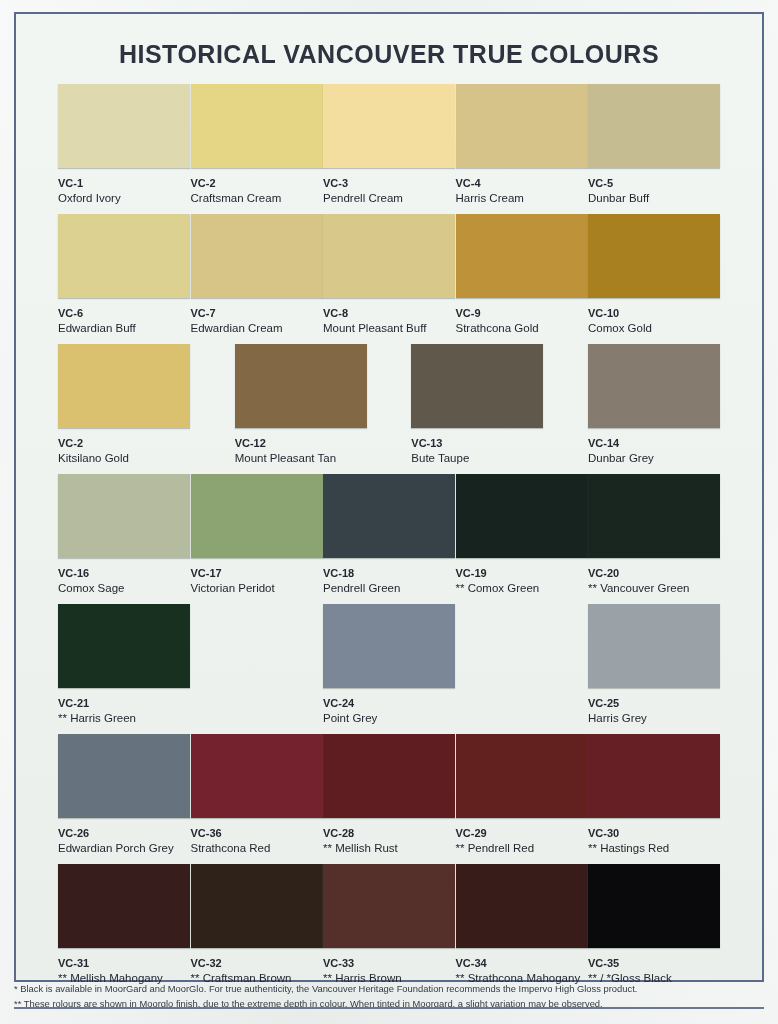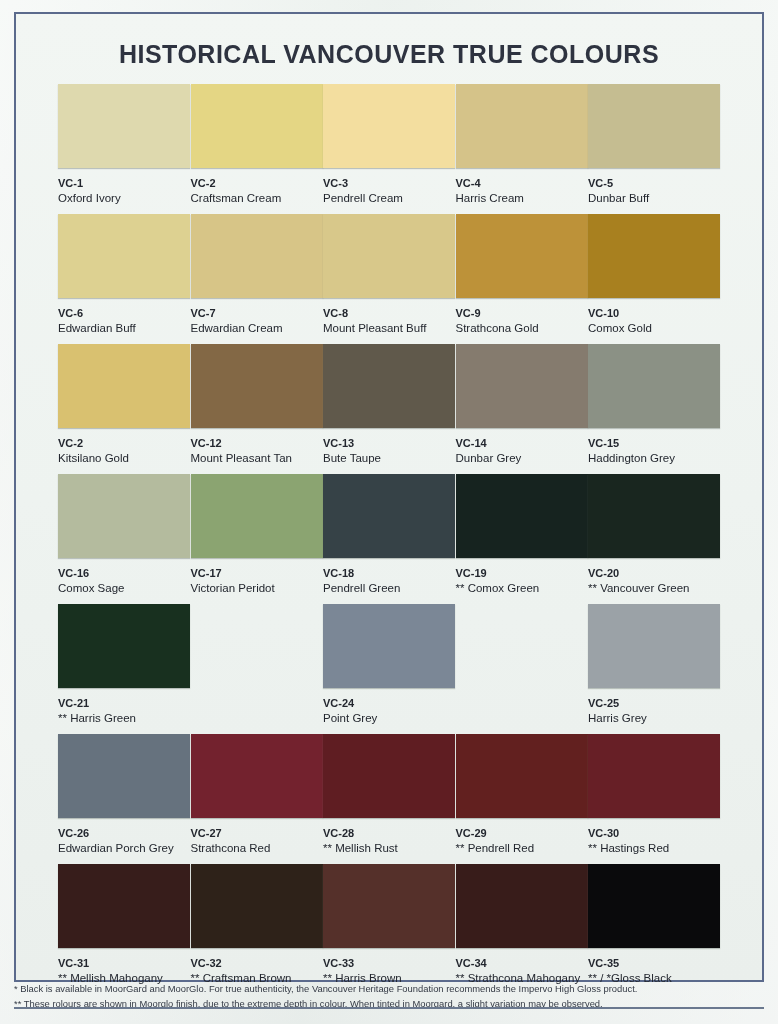--- a/index.html
+++ b/index.html
@@ -190,25 +190,20 @@
           <div class="cell">
             <div class="chip" style="background: rgb(96, 89, 75);"></div>
             <div class="code">VC-13</div>
             <div class="cname">Bute Taupe</div>
           </div>
           <div class="cell">
             <div class="chip" style="background: rgb(133, 123, 110);"></div>
             <div class="code">VC-14</div>
             <div class="cname">Dunbar Grey</div>
           </div>
-          <div class="cell">
-            <div class="chip" style="background: rgb(139, 145, 133);"></div>
-            <div class="code">VC-15</div>
-            <div class="cname">Haddington Grey</div>
-          </div>
         </div>
         <div class="row">
           <div class="cell">
             <div class="chip" style="background: rgb(180, 187, 158);"></div>
             <div class="code">VC-16</div>
             <div class="cname">Comox Sage</div>
           </div>
           <div class="cell">
             <div class="chip" style="background: rgb(139, 164, 113);"></div>
             <div class="code">VC-17</div>
@@ -248,21 +243,21 @@
           </div>
         </div>
         <div class="row">
           <div class="cell">
             <div class="chip" style="background: rgb(102, 114, 126);"></div>
             <div class="code">VC-26</div>
             <div class="cname">Edwardian Porch Grey</div>
           </div>
           <div class="cell">
             <div class="chip" style="background: rgb(115, 34, 46);"></div>
-            <div class="code">VC-27</div>
+            <div class="code">VC-36</div>
             <div class="cname">Strathcona Red</div>
           </div>
           <div class="cell">
             <div class="chip" style="background: rgb(95, 29, 34);"></div>
             <div class="code">VC-28</div>
             <div class="cname">** Mellish Rust</div>
           </div>
           <div class="cell">
             <div class="chip" style="background: rgb(98, 32, 31);"></div>
             <div class="code">VC-29</div>

